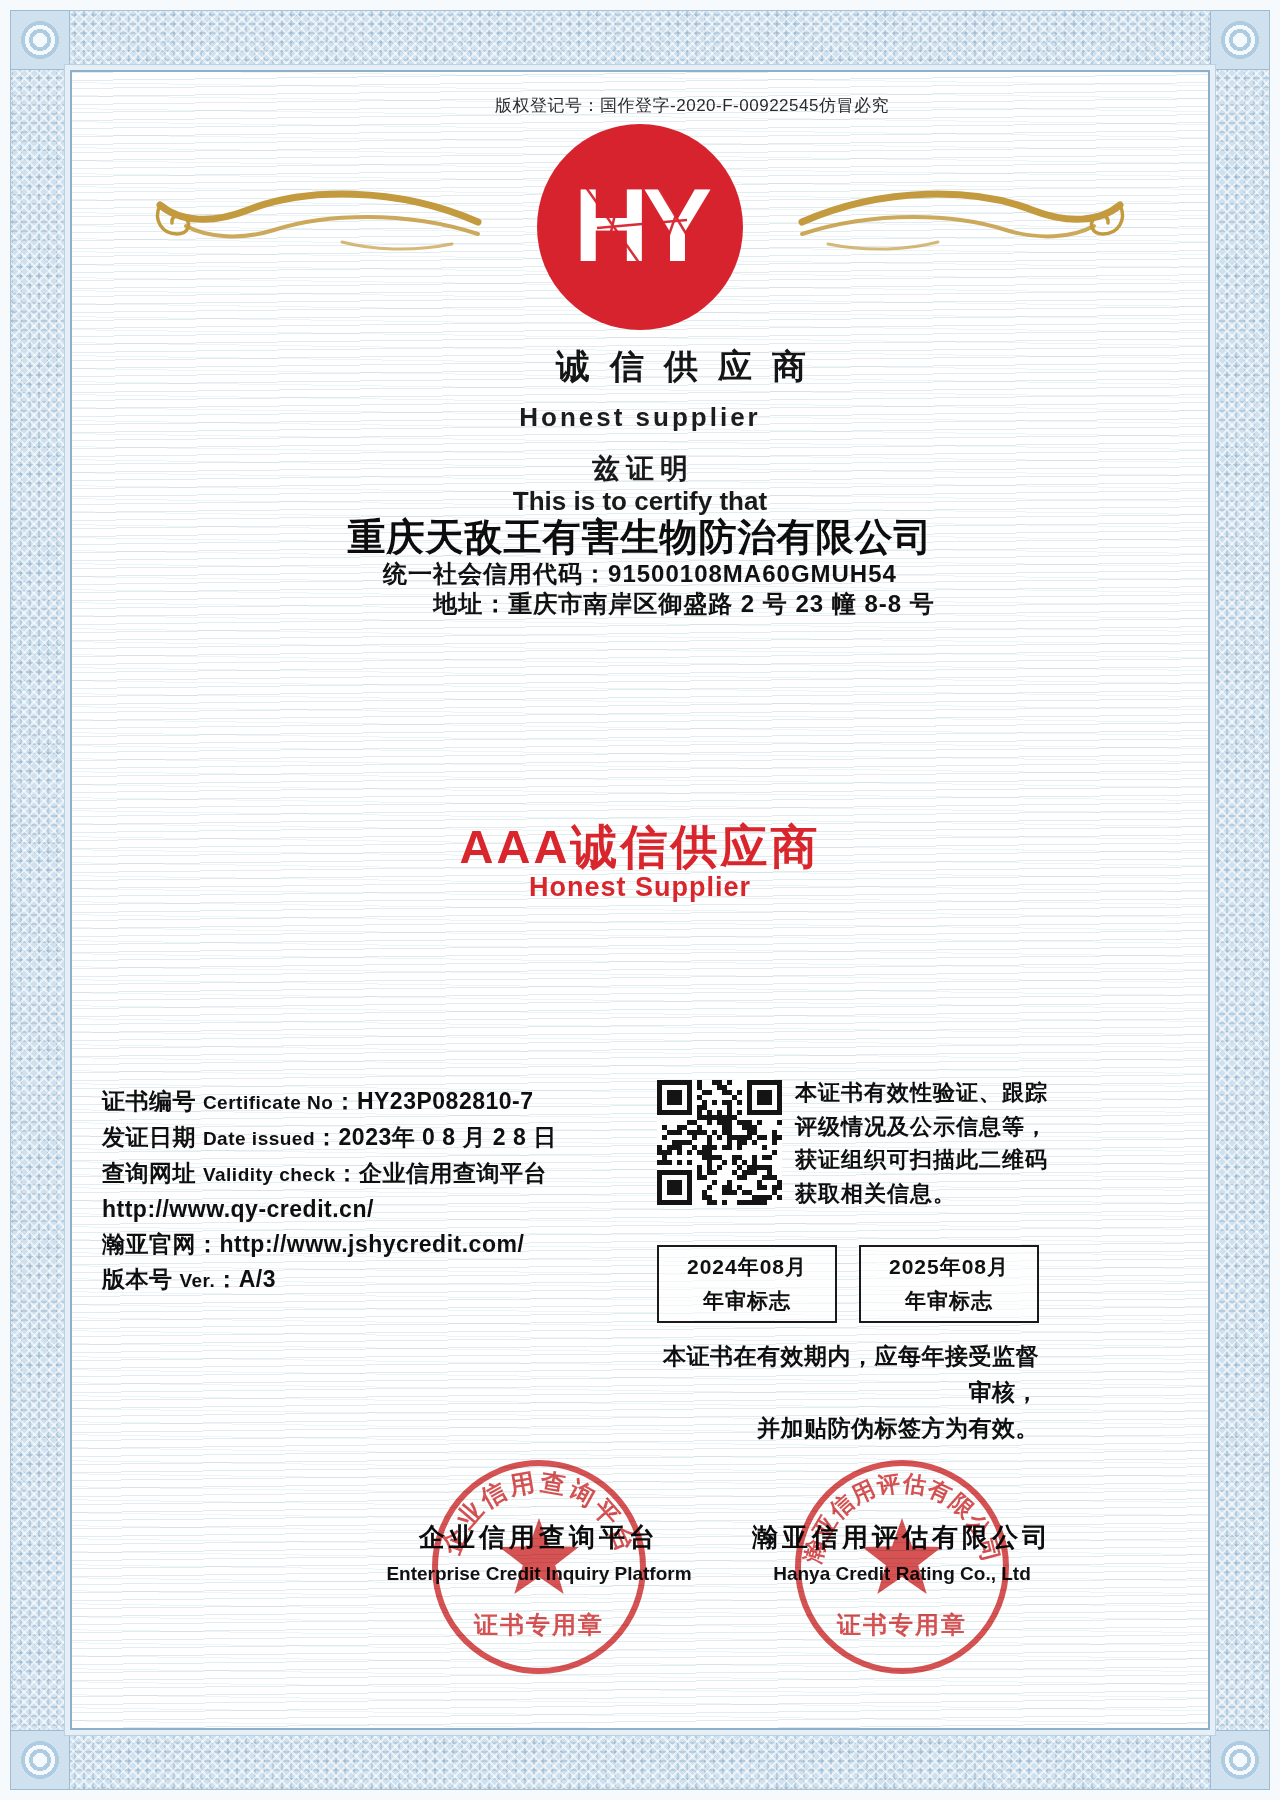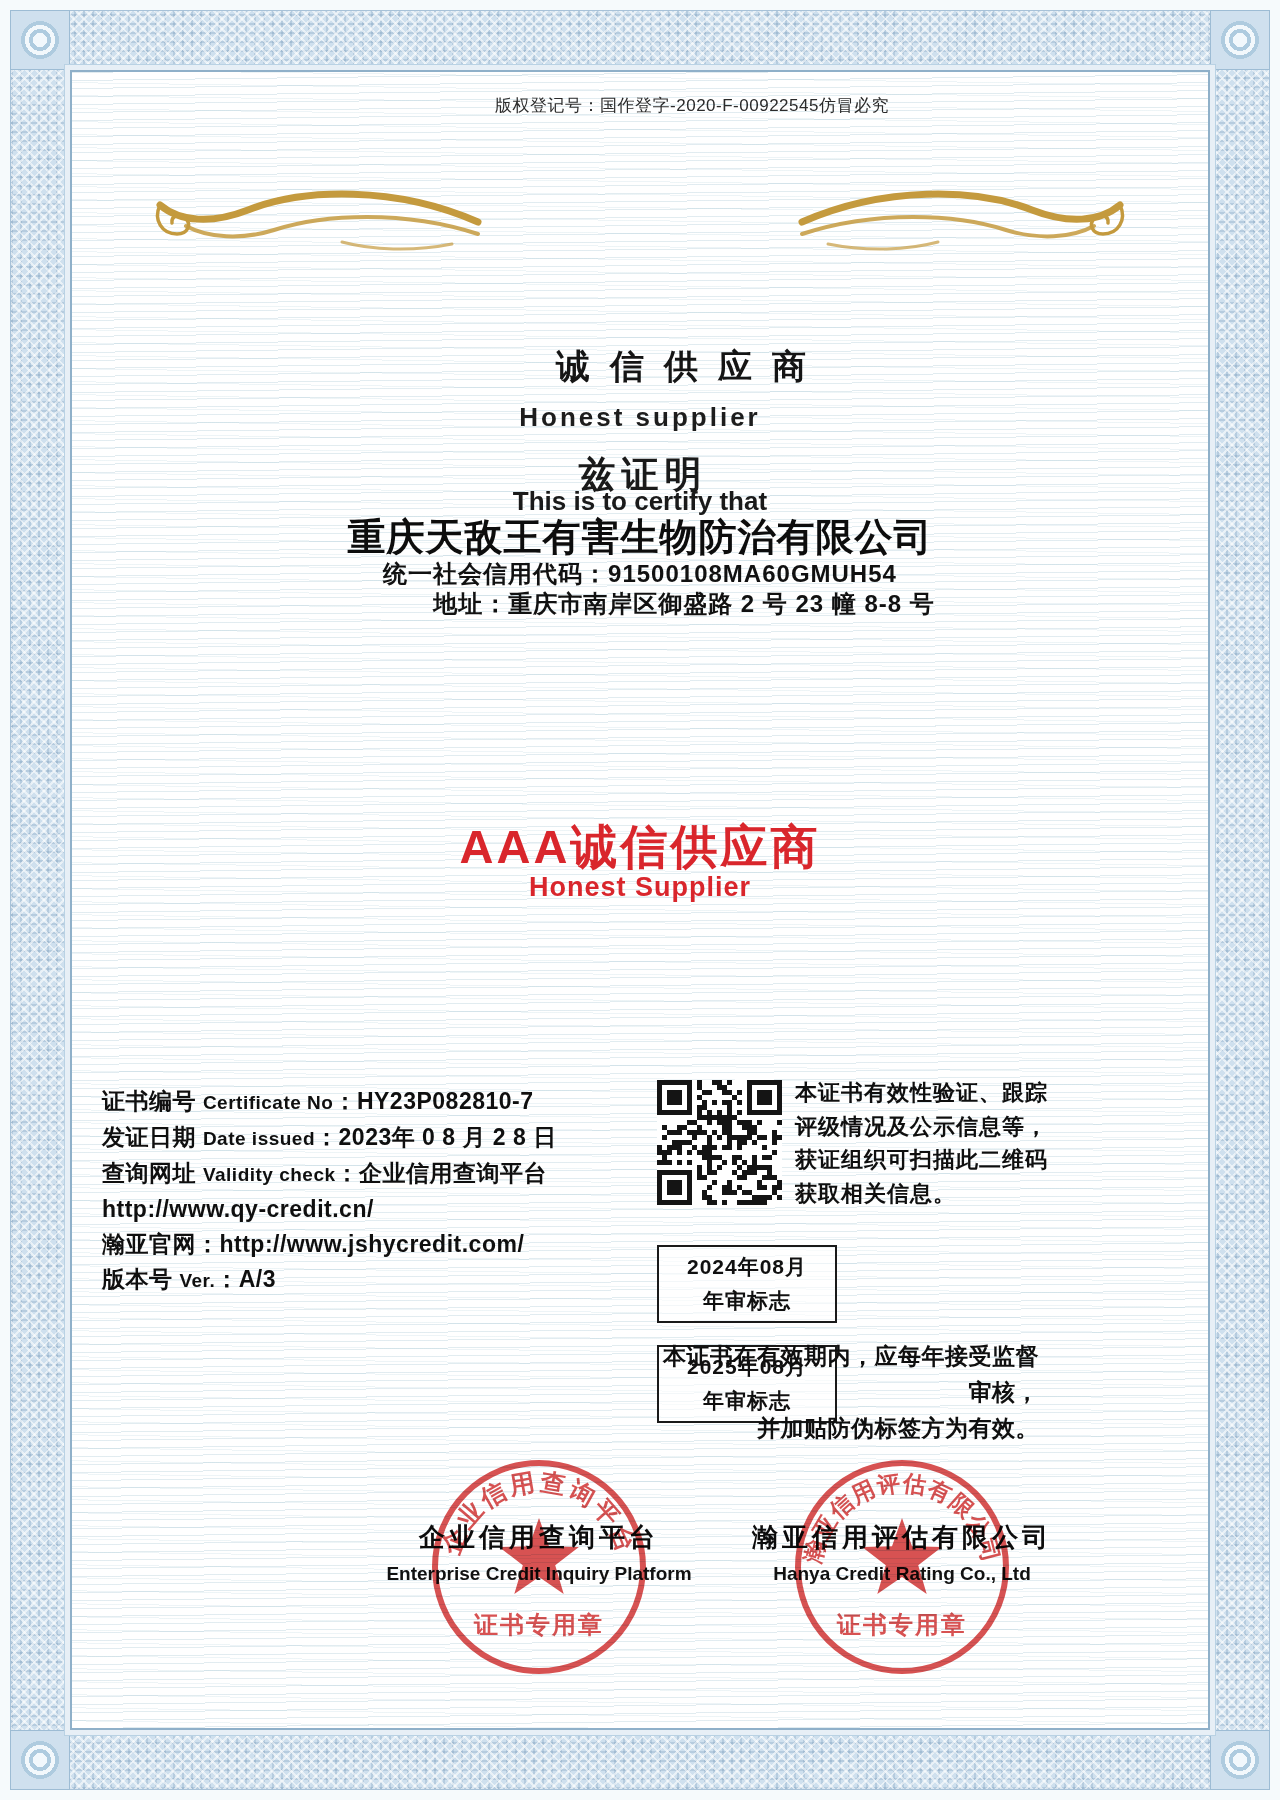--- a/index.html
+++ b/index.html
@@ -44,21 +44,21 @@
   .flourish { position:absolute; top:108px; width:330px; height:92px; }
   .flourish.left { left:80px; }
   .flourish.right { right:80px; transform:scaleX(-1); }
 
   .title-cn { position:absolute; top:272px; left:0; width:100%; text-align:center;
     font-size:34px; font-weight:600; color:#151515; letter-spacing:20px; text-indent:20px;margin-left:41px; }
   .title-en { position:absolute; top:330px; left:0; width:100%; text-align:center;
     font-size:26px; font-weight:600; color:#1d1d1d; letter-spacing:3px; }
 
   .intro-cn { position:absolute; top:378px; left:0; width:100%; text-align:center;
-    font-size:37px; font-weight:600; color:#1a1a1a; letter-spacing:6px; text-indent:6px; }
+    font-size:28px; font-weight:600; color:#1a1a1a; letter-spacing:6px; text-indent:6px; }
   .intro-en { position:absolute; top:414px; left:0; width:100%; text-align:center;
     font-size:26px; font-weight:600; color:#1a1a1a; }
 
   .company { position:absolute; top:440px; left:0; width:100%; text-align:center;
     font-size:38px; font-weight:800; color:#0d0d0d; letter-spacing:1px; }
   .code-line { position:absolute; top:486px; left:0; width:100%; text-align:center;
     font-size:24px; font-weight:600; color:#111; letter-spacing:1px; }
   .addr-line { position:absolute; top:516px; left:0; width:100%; text-align:center;
     font-size:24px; font-weight:600; color:#111; letter-spacing:1px;margin-left:44px; }
 
@@ -68,21 +68,21 @@
     font-size:27px; font-weight:600; color:#d9262c; letter-spacing:1px; }
 
   .details { position:absolute; top:1012px; left:30px; width:560px; }
   .detail-row { font-size:23px; color:#0f0f0f; font-weight:700; line-height:35px; letter-spacing:.5px; }
   .detail-row .en { font-size:19px; font-weight:600; }
 
   .qr-box { position:absolute; top:1008px; left:585px; width:125px; height:125px; background:#fff; }
   .qr-note { position:absolute; top:1004px; left:723px; width:330px; }
   .qr-note div { font-size:22px; color:#0f0f0f; font-weight:600; line-height:33.5px; letter-spacing:1px; }
 
-  .annual-row { position:absolute; top:1173px; left:585px; display:flex; gap:22px;flex-direction:column; }
+  .annual-row { position:absolute; top:1173px; left:585px; display:flex; gap:22px; }
   .annual-box { width:180px; height:78px; border:2px solid #1a1a1a; background:rgba(255,255,255,.6);
     display:flex; flex-direction:column; align-items:center; justify-content:center; gap:6px; }
   .annual-box div { font-size:21px; font-weight:600; color:#101010; letter-spacing:1px; }
 
   .validity-note { position:absolute; top:1266px; left:585px; width:382px; text-align:right; }
   .validity-note div { font-size:23px; font-weight:600; color:#0f0f0f; line-height:36px; letter-spacing:.5px; }
 
   .stamp { position:absolute; width:224px; height:224px; opacity:.82; mix-blend-mode:multiply; }
   .stamp.s0 { top:1383px; left:355px; }
   .stamp.s1 { top:1383px; left:718px; }
@@ -124,20 +124,34 @@
       <svg width="330" height="92" viewBox="0 0 330 92">
         <g fill="none" stroke="#c49a3e" stroke-linecap="round">
           <path d="M326,42 C244,6 152,8 96,30 C60,44 28,42 8,25" stroke-width="7"></path>
           <path d="M326,54 C252,30 172,34 122,50 C90,60 56,58 34,46" stroke-width="4" opacity=".85"></path>
           <path d="M8,25 C1,40 10,54 25,54 C36,54 40,44 33,38 C27,33 19,36 20,43" stroke-width="3.5"></path>
           <path d="M300,64 C260,72 220,70 190,62" stroke-width="3" opacity=".7"></path>
         </g>
       </svg>
     </div>
 
+    <div class="logo-wrap">
+      <div class="logo-circle">
+        <span>HY</span>
+        <svg class="logo-cracks" width="206" height="206" viewBox="0 0 206 206">
+          <g stroke="#d7232e" stroke-width="2.5" opacity=".95">
+            <line x1="48" y1="62" x2="110" y2="150"></line>
+            <line x1="86" y1="55" x2="64" y2="152"></line>
+            <line x1="118" y1="58" x2="160" y2="128"></line>
+            <line x1="150" y1="60" x2="118" y2="150"></line>
+            <line x1="60" y1="104" x2="150" y2="96"></line>
+          </g>
+        </svg>
+      </div>
+    </div>
 
     <div class="title-cn">诚信供应商</div>
     <div class="title-en">Honest supplier</div>
 
     <div class="intro-cn">兹证明</div>
     <div class="intro-en">This is to certify that</div>
 
     <div class="company">重庆天敌王有害生物防治有限公司</div>
     <div class="code-line">统一社会信用代码：91500108MA60GMUH54</div>
     <div class="addr-line">地址：重庆市南岸区御盛路 2 号 23 幢 8-8 号</div>

